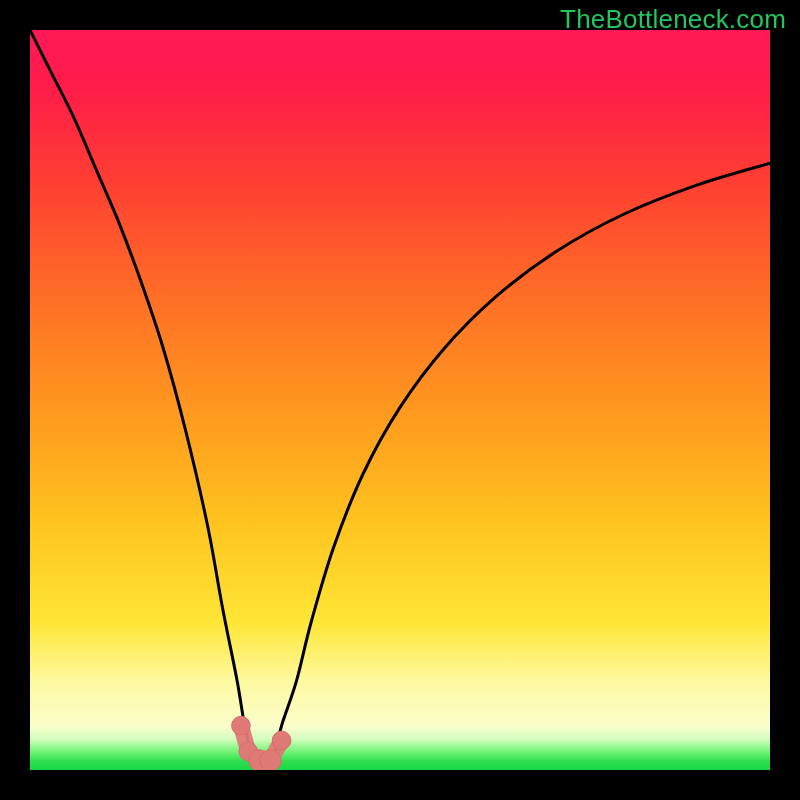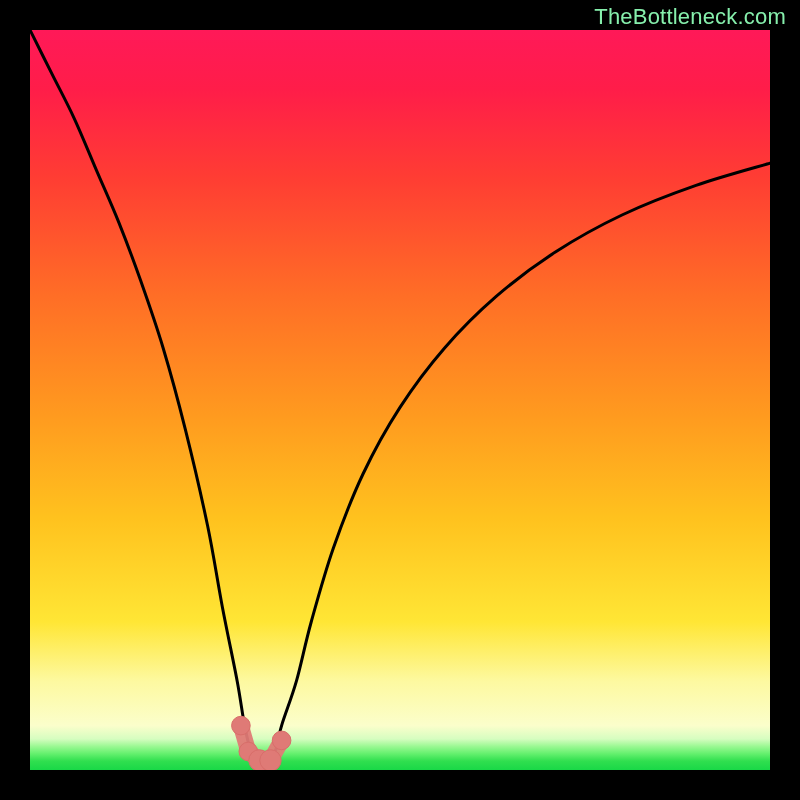--- a/index.html
+++ b/index.html
@@ -26,22 +26,22 @@
     overflow: hidden;
   }
   .gradient {
     position: absolute;
     inset: 0;
   }
   .watermark {
     position: absolute;
     top: 4px;
     right: 14px;
-    color: #86efac;
-    font-size: 22px;
+    color: #22c55e;
+    font-size: 26px;
     letter-spacing: 0.2px;
   }
   svg.curve {
     position: absolute;
     inset: 0;
   }
 </style>
 </head>
 <body>
 

